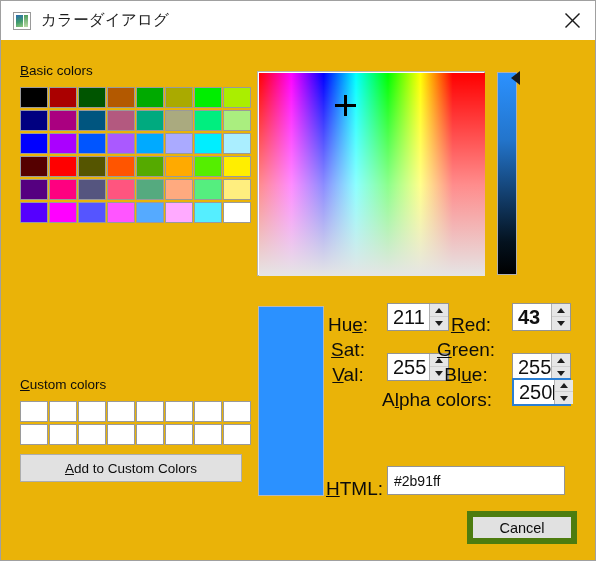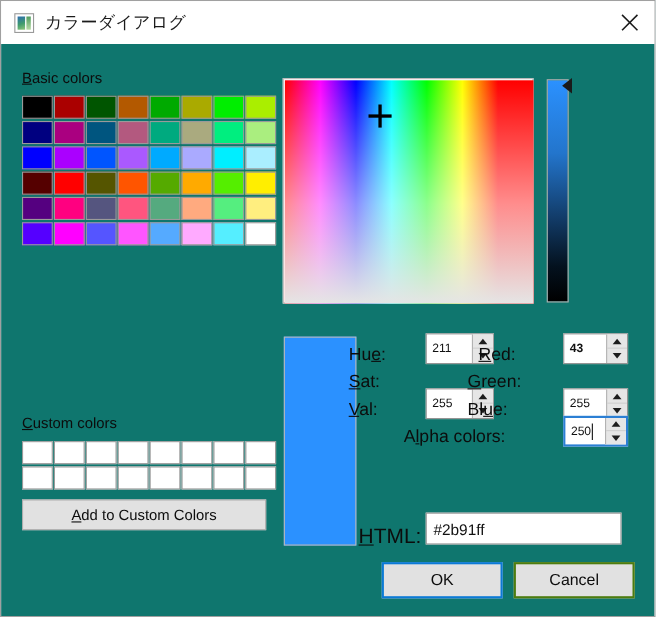--- a/index.html
+++ b/index.html
@@ -53,21 +53,21 @@
   }
   #close-button {
     position: absolute; right: 0; top: 0;
     width: 46px; height: 38px;
     display: flex; align-items: center; justify-content: center;
     cursor: default;
   }
   #close-button svg { display: block; }
 
   
-  #body { position: absolute; left: 0; top: 39px; width: 594px; height: 520px; background: #0f766e; padding-left: 16px; }
+  #body { position: absolute; left: 0; top: 39px; width: 594px; height: 520px; background: #eab308; padding-left: 16px; }
 
   .group-label {
     position: absolute;
     font-size: 13.5px;
     color: #0c0c0c;
     white-space: nowrap;
   }
   .ul { text-decoration: underline; }
 
   
@@ -161,39 +161,39 @@
   
   #preview-swatch {
     position: absolute; left: 257px; top: 266px;
     width: 66px; height: 190px;
     border: 1px solid #b8b8b8;
   }
 
   
   .field-label {
     position: absolute;
-    font-size: 16px;
+    font-size: 19px;
     color: #0c0c0c;
-    text-align: left;
+    text-align: center;
     white-space: nowrap;
   }
   .spin {
     position: absolute;
     height: 28px;
     border: 1px solid #949494;
     background: #ffffff;
     display: flex;
     align-items: stretch;
   }
   .spin.focused { border: 2px solid #2b7fd4; }
   .spin .spin-value {
     flex: 1 1 auto;
     display: flex; align-items: center;
     padding-left: 5px;
-    font-size: 11px;
+    font-size: 20px;
     color: #111111;
     white-space: nowrap;
   }
   .spin .caret {
     display: inline-block;
     width: 1px; height: 15px;
     background: #111;
     margin-left: 1px;
   }
   .spin .spin-btns {
@@ -242,21 +242,21 @@
     border: 2px solid #0b7ad6;
     font-size: 14.5px;
     color: #0c0c0c;
     display: flex; align-items: center; justify-content: center;
     cursor: default;
   }
   #cancel-button {
     position: absolute; left: 466px; top: 471px;
     width: 110px; height: 33px;
     background: #e1e1e1;
-    border: 2px solid #4d7c0f;
+    border: 6px solid #4d7c0f;
     font-size: 14.5px;
     color: #0c0c0c;
     display: flex; align-items: center; justify-content: center;
     cursor: default;
   }
 </style>
 </head>
 <body>
 
 <div id="dialog">
@@ -457,17 +457,16 @@
             <span class="arrow-dn"></span>
           </div>
       </div>
     </div>
 
     <div id="html-label">
       <span class="ul">H</span><span>TML:</span>
     </div>
     <div id="html-input">#2b91ff</div>
 
-    <div id="ok-button">OK</div>
     <div id="cancel-button">Cancel</div>
 
   </div>
 </div>
 
 </body></html>

